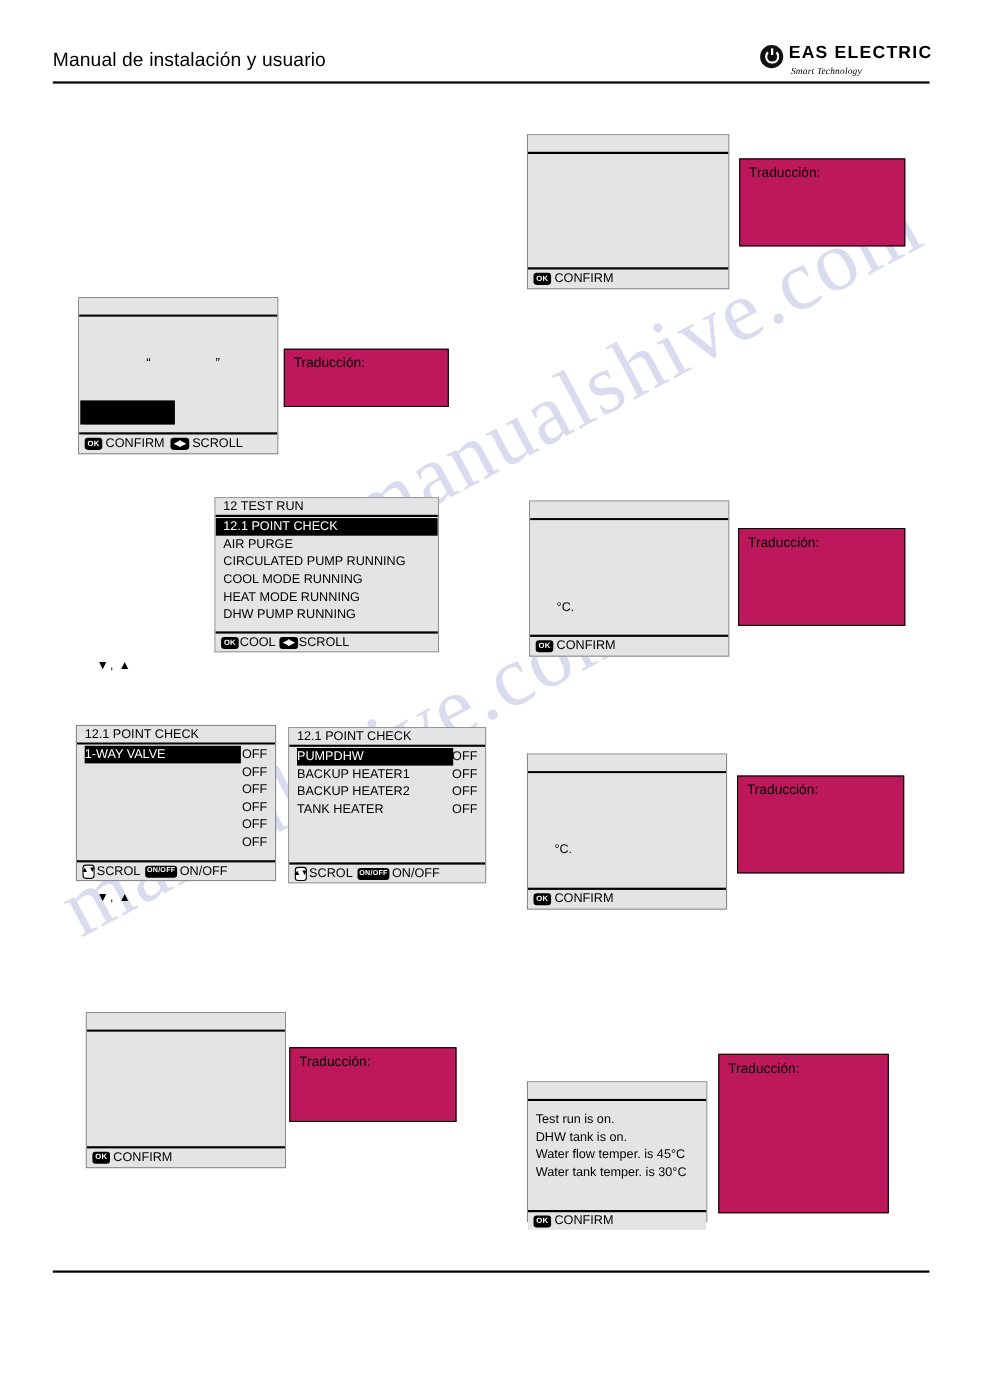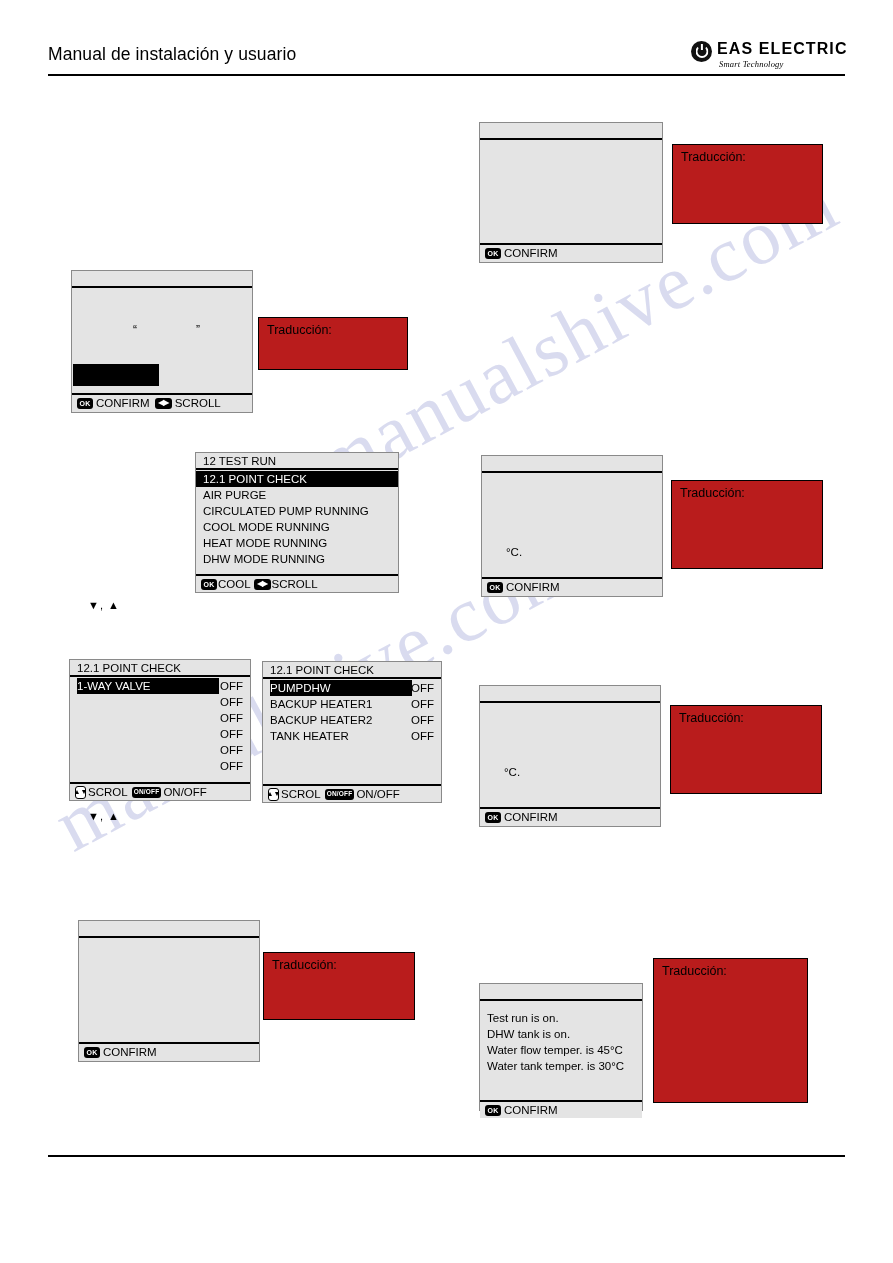--- a/index.html
+++ b/index.html
@@ -244,21 +244,21 @@
   .msgline {
     padding: 0 7px;
     font-size: 11.5px;
     line-height: 16px;
     white-space: nowrap;
   }
 
   
   .tbox {
     position: absolute;
-    background: #b91c1c;
+    background: #be185d;
     border: 1.5px solid #000;
     box-sizing: border-box;
   }
   .tbox-label {
     position: absolute;
     left: 8px;
     top: 5px;
     font-size: 12.5px;
     white-space: nowrap;
   }
@@ -344,21 +344,21 @@
 </div>
 
 <div class="lcd" style="left:156px; top:452px; width:204px; height:141px;margin-left:39px;">
   <div class="lcd-titlebar">12 TEST RUN</div>
   <div class="lcd-body" style="height:103px; padding-top:1px;">
     <div class="row sel"><span class="rlabel">12.1 POINT CHECK</span></div>
     <div class="row"><span class="rlabel">AIR PURGE</span></div>
     <div class="row"><span class="rlabel">CIRCULATED PUMP RUNNING</span></div>
     <div class="row"><span class="rlabel">COOL MODE RUNNING</span></div>
     <div class="row"><span class="rlabel">HEAT MODE RUNNING</span></div>
-    <div class="row"><span class="rlabel">DHW MODE RUNNING</span></div>
+    <div class="row"><span class="rlabel">DHW PUMP RUNNING</span></div>
   </div>
   <div class="lcd-footer" style="gap:1px;">
     <span class="badge">OK</span>
     <span class="footer-label">COOL</span>
     <span class="badge-lr">◀▶</span>
     <span class="footer-label">SCROLL</span>
   </div>
 </div>
 
 <div class="arrowpair" style="left:88px; top:600px;">▼, ▲</div>

